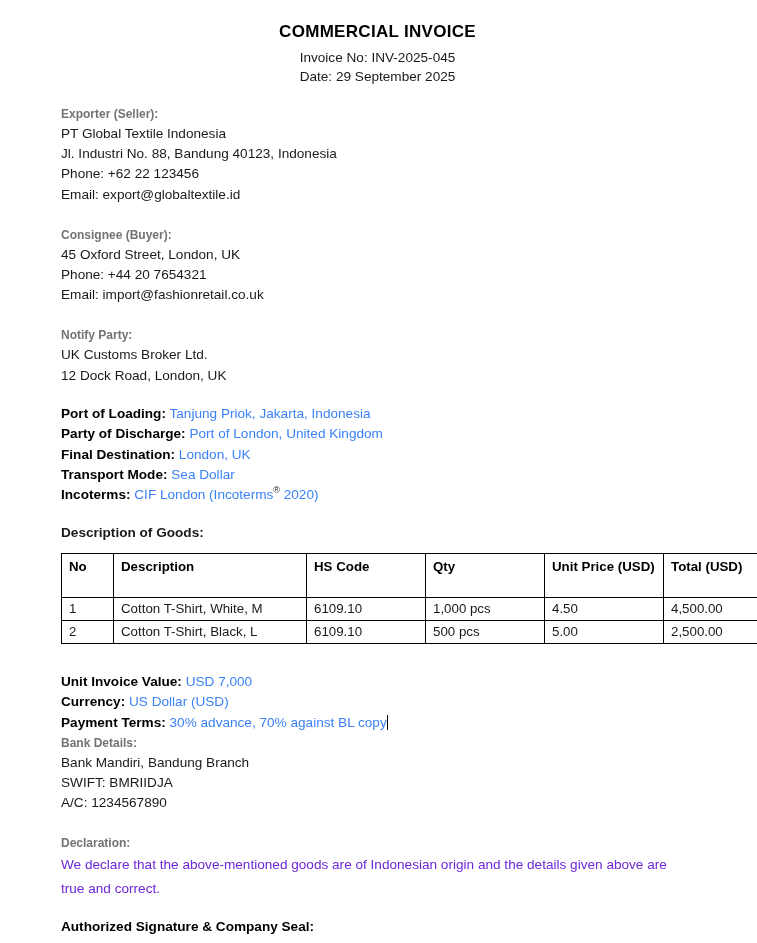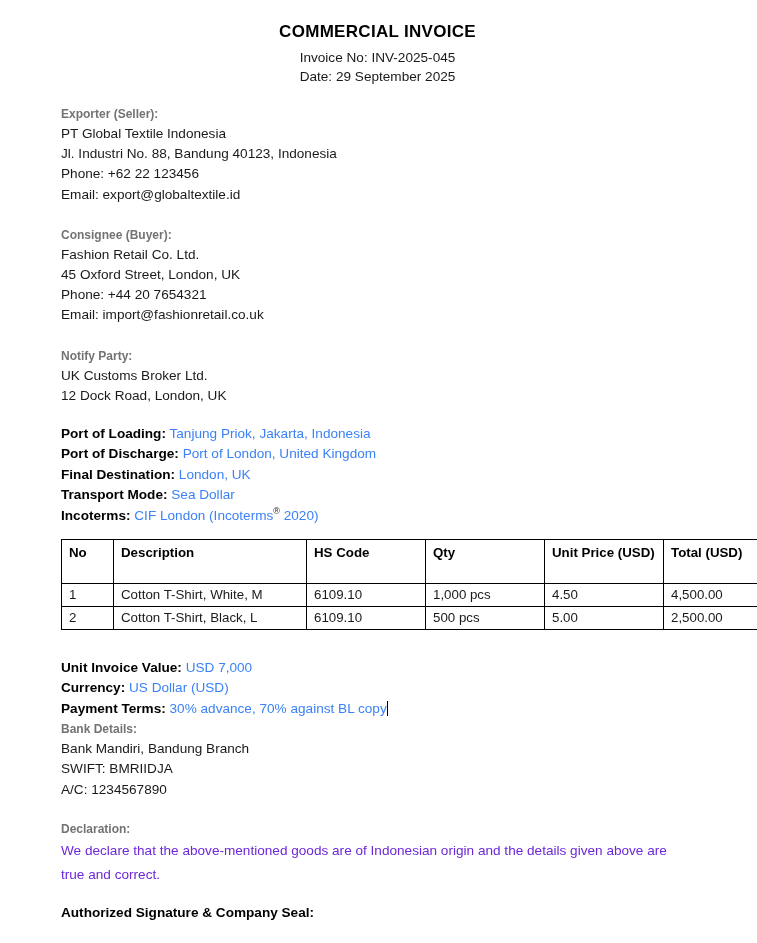--- a/index.html
+++ b/index.html
@@ -174,55 +174,55 @@
     <div class="block">
       <div class="block-head">Exporter (Seller):</div>
       <div class="line">PT Global Textile Indonesia</div>
       <div class="line">Jl. Industri No. 88, Bandung 40123, Indonesia</div>
       <div class="line">Phone: +62 22 123456</div>
       <div class="line">Email: export@globaltextile.id</div>
     </div>
 
     <div class="block">
       <div class="block-head">Consignee (Buyer):</div>
-      <div class="line">Fashion Retail Co. Ltd.</div>
       <div class="line">45 Oxford Street, London, UK</div>
       <div class="line">Phone: +44 20 7654321</div>
       <div class="line">Email: import@fashionretail.co.uk</div>
     </div>
 
     <div class="block">
       <div class="block-head">Notify Party:</div>
       <div class="line">UK Customs Broker Ltd.</div>
       <div class="line">12 Dock Road, London, UK</div>
     </div>
 
     <div class="kv-group">
       <div class="kv">
         <span class="k">Port of Loading:</span>
         <span class="v">Tanjung Priok, Jakarta, Indonesia</span>
       </div>
       <div class="kv">
-        <span class="k">Port of Discharge:</span>
+        <span class="k">Party of Discharge:</span>
         <span class="v">Port of London, United Kingdom</span>
       </div>
       <div class="kv">
         <span class="k">Final Destination:</span>
         <span class="v">London, UK</span>
       </div>
       <div class="kv">
         <span class="k">Transport Mode:</span>
         <span class="v">Sea Dollar</span>
       </div>
       <div class="kv">
         <span class="k">Incoterms:</span>
         <span class="v">CIF London (Incoterms</span><sup class="reg">®</sup><span class="v"> 2020)</span>
       </div>
     </div>
 
+    <div class="goods-head">Description of Goods:</div>
     <table class="goods">
       <thead>
         <tr>
           <th class="col-no">No</th>
           <th class="col-desc">Description</th>
           <th class="col-hs">HS Code</th>
           <th class="col-qty">Qty</th>
           <th class="col-unit">Unit Price (USD)</th>
           <th class="col-total">Total (USD)</th>
         </tr>

